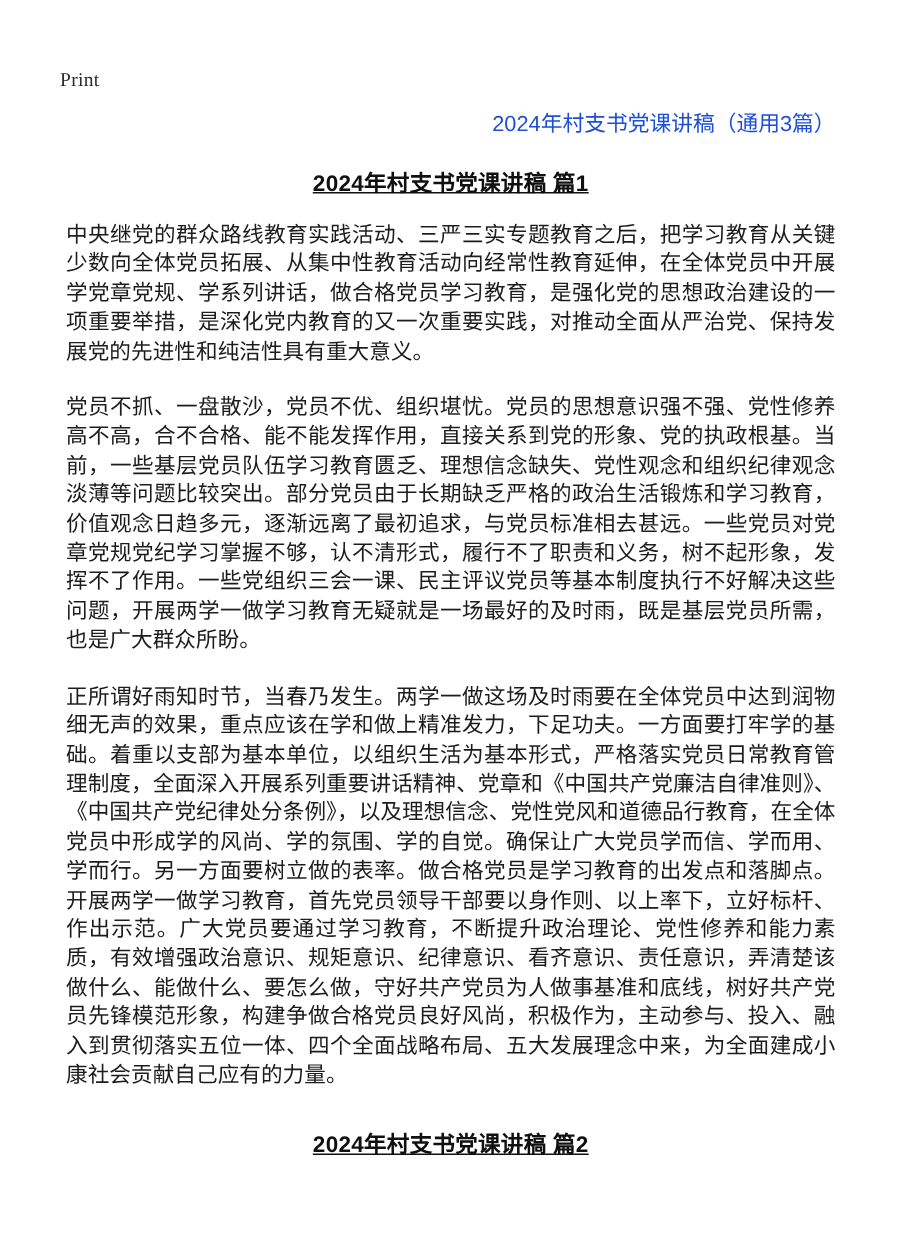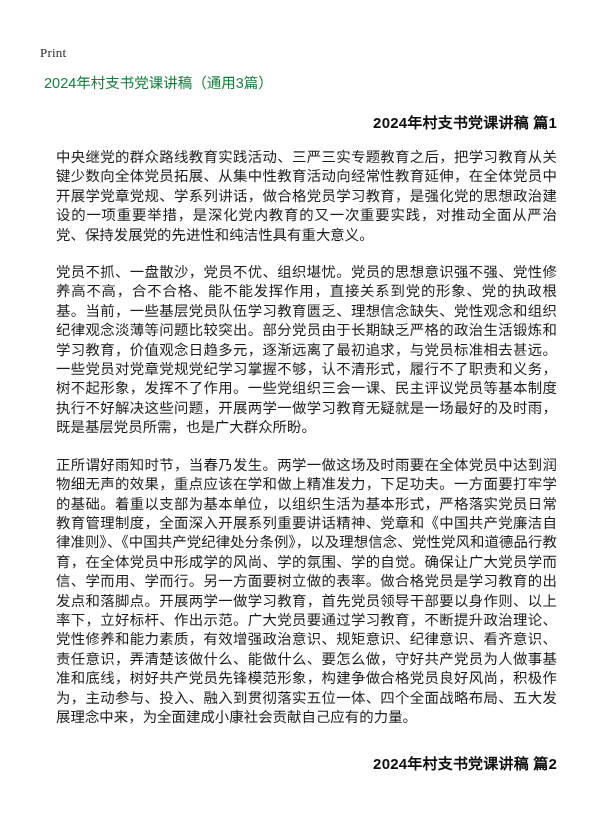--- a/index.html
+++ b/index.html
@@ -56,44 +56,45 @@
     font-weight: 400;
     text-align: center;
     color: #161616;
     margin: 0 0 26px 0;
     letter-spacing: 0.5px;
   }
 
   .doc-subtitle {
     font-size: 14.5px;
     line-height: 22px;
-    color: #15803d;
+    color: #1d4ed8;
     margin: 0 0 18px 0;
-    text-align: left;
+    text-align: right;
   }
 
   .sec-heading {
     font-size: 15px;
     line-height: 22px;
     font-weight: bold;
     color: #101010;
     margin: 0 0 14px 0;
-    text-align: right;
+    text-align: center;
     letter-spacing: 0.2px;
+    text-decoration: underline;
   }
 
   .sec-heading.spaced {
     margin-top: 26px;
   }
 
   .para {
     font-size: 14.4px;
     line-height: 19.4px;
     color: #1c1c1c;
-    margin: 0 0 18px 12px;
+    margin: 0 0 18px 0;
     text-align: justify;
     text-justify: inter-ideograph;
     word-break: break-all;
     letter-spacing: 0.05px;
   }
 
   .para:last-child {
     margin-bottom: 0;
   }
 </style>

